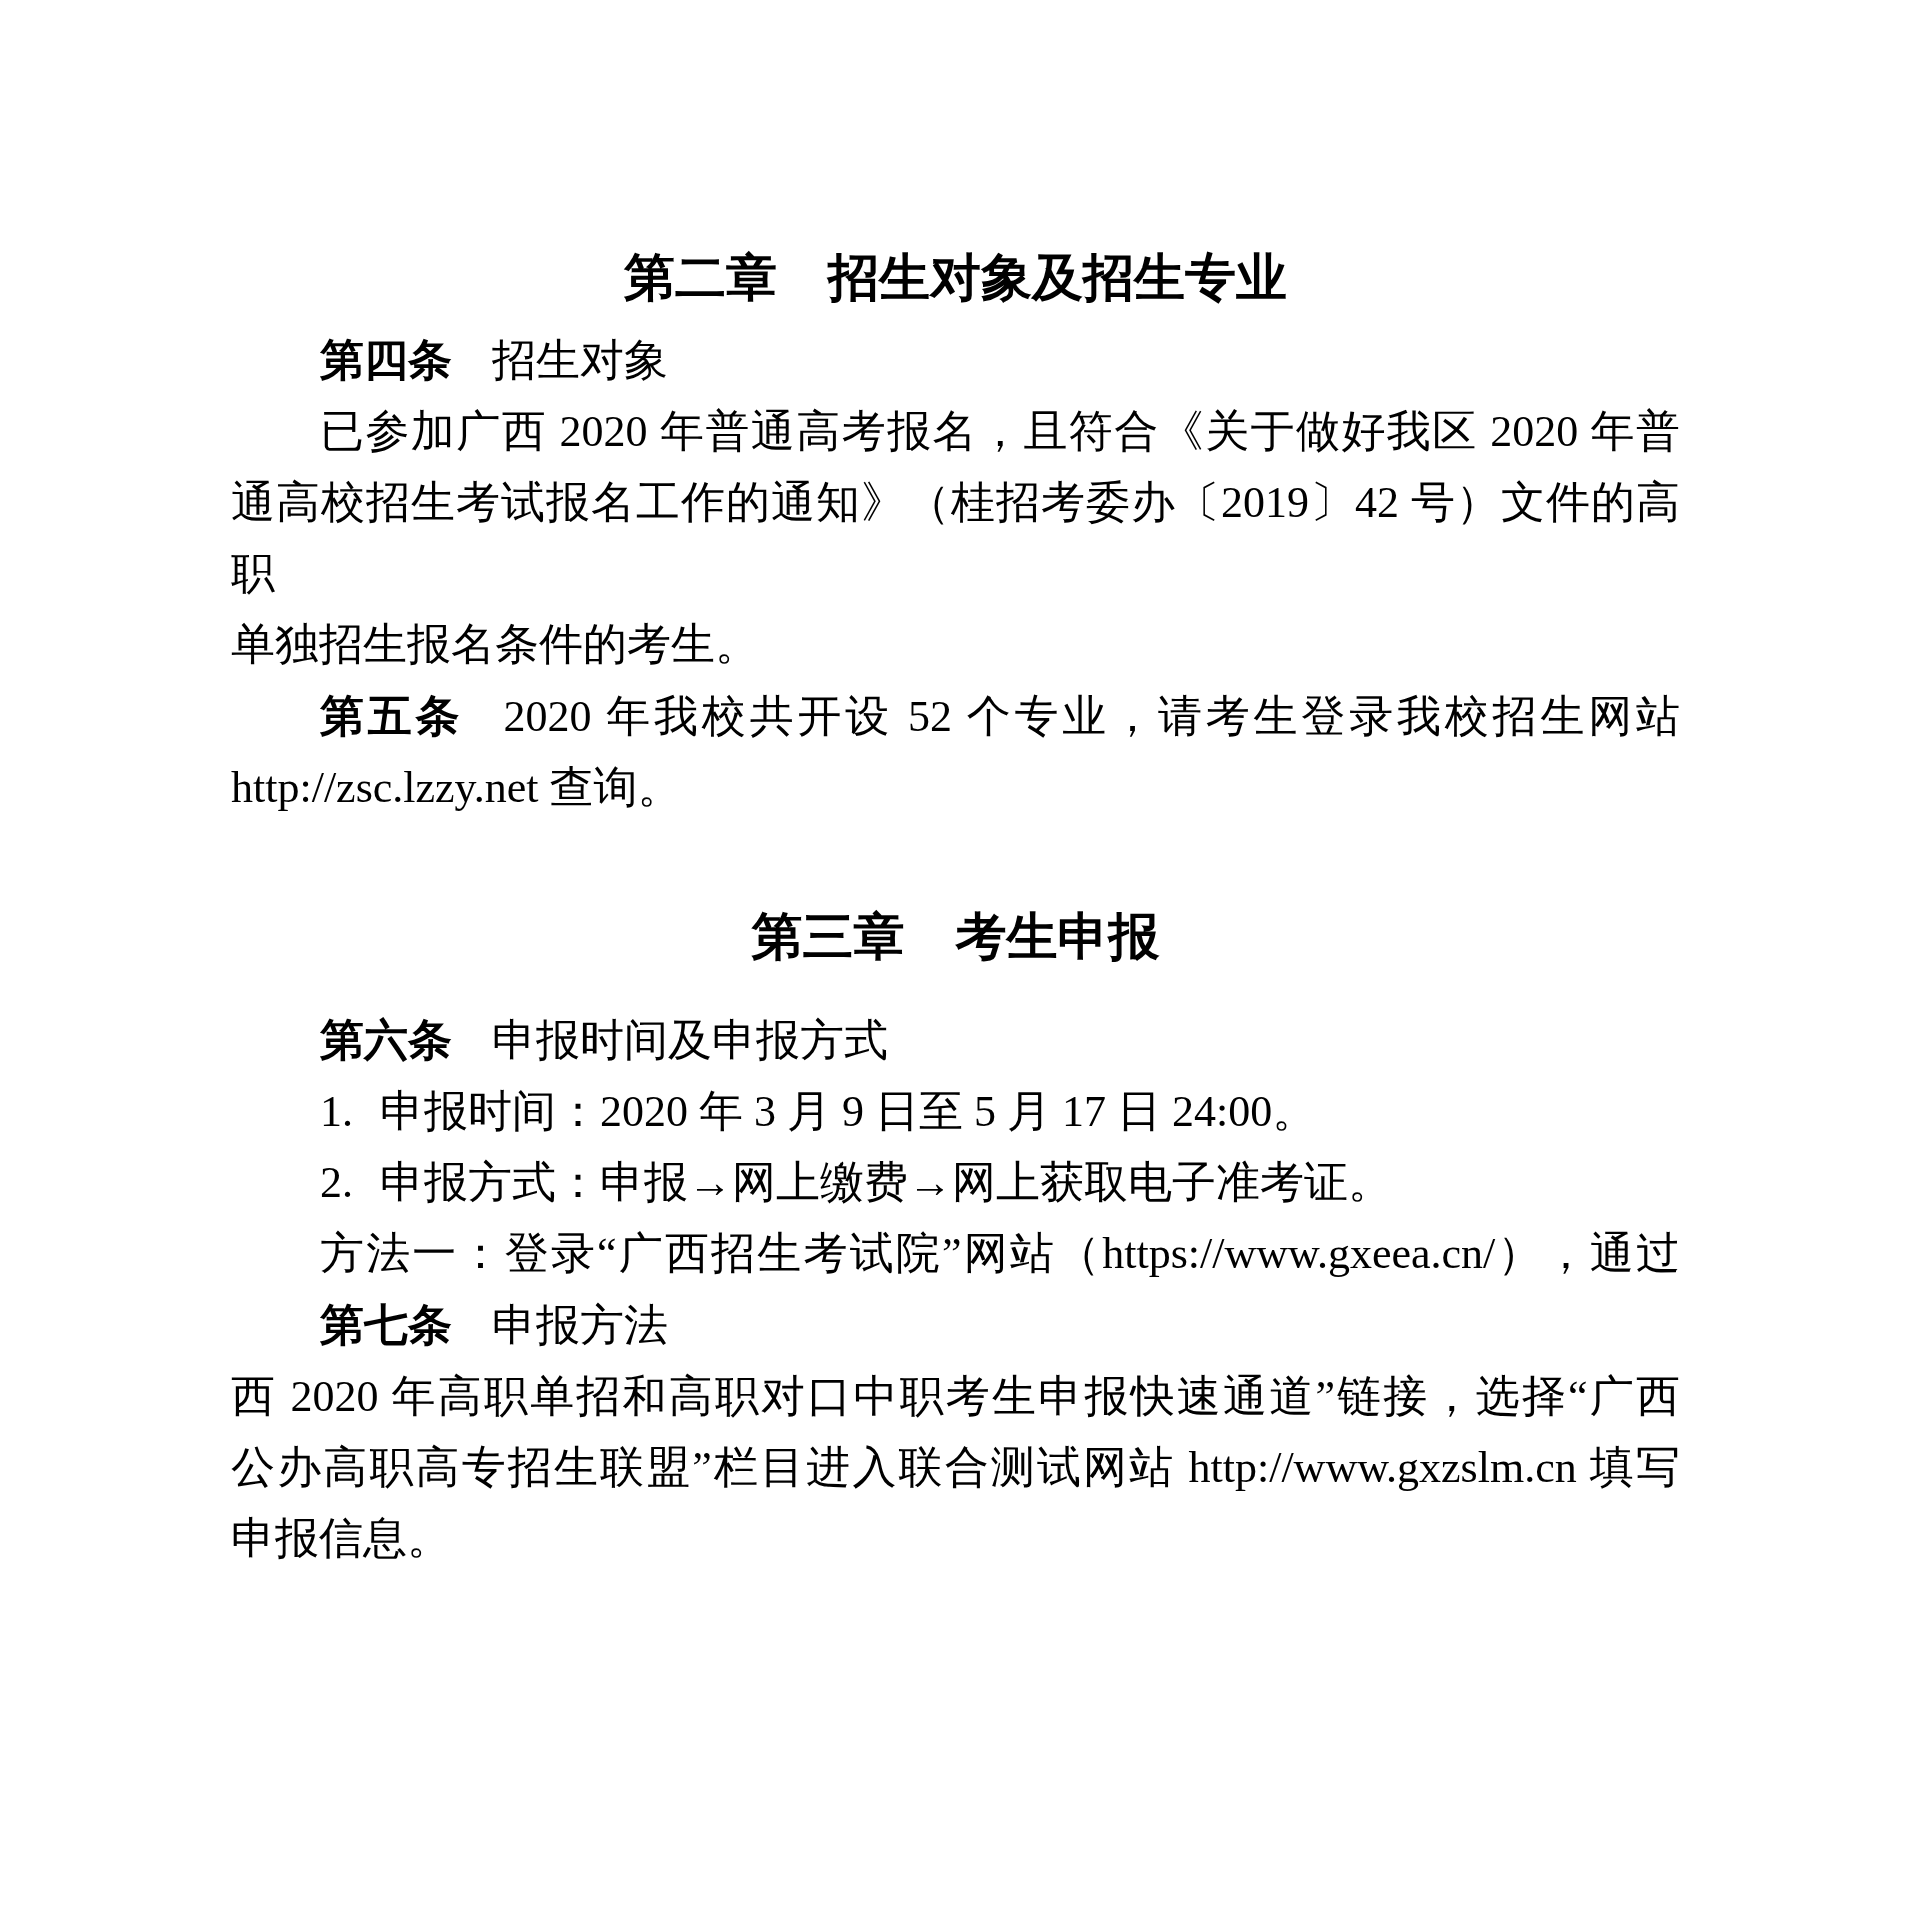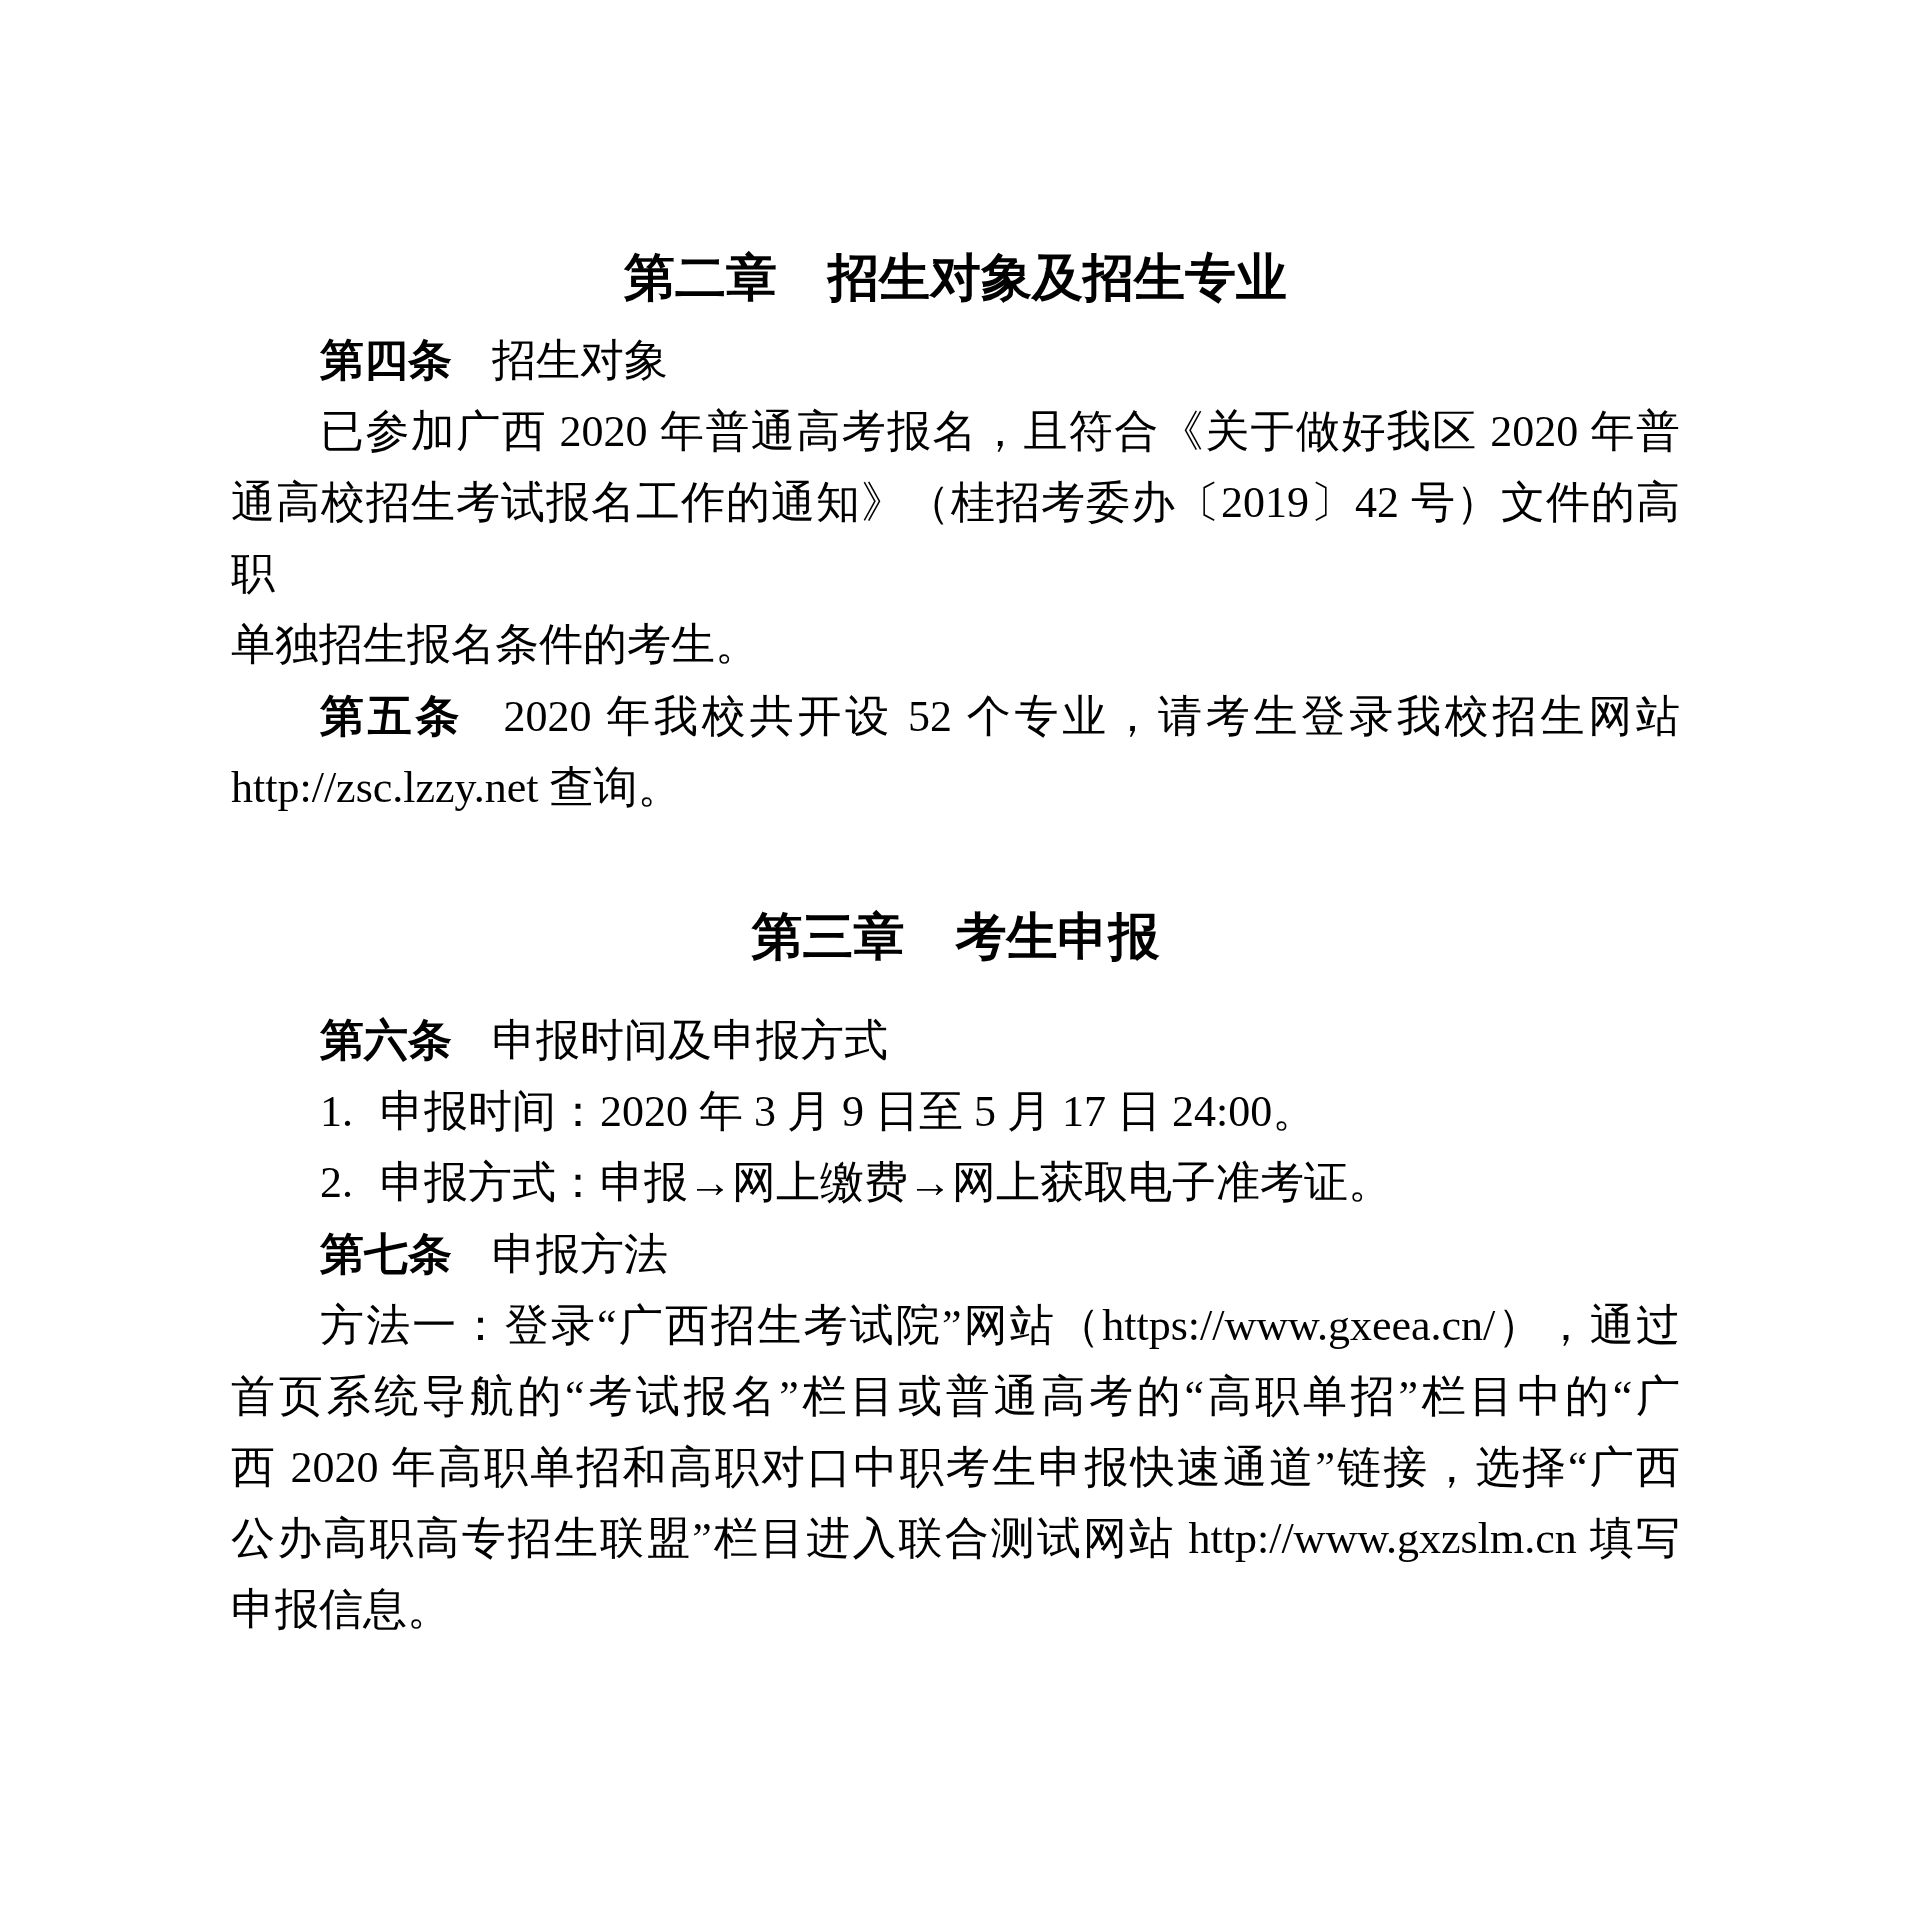--- a/index.html
+++ b/index.html
@@ -78,23 +78,22 @@
   <div class="line ind">
     <span class="lbl">第六条</span><span>申报时间及申报方式</span>
   </div>
   <div class="line ind">
     <span class="num">1.</span><span>申报时间：2020 年 3 月 9 日至 5 月 17 日 24:00。</span>
   </div>
   <div class="line ind">
     <span class="num">2.</span><span>申报方式：申报→网上缴费→网上获取电子准考证。</span>
   </div>
 
+  <div class="line just ind">方法一：登录“广西招生考试院”网站（https://www.gxeea.cn/），通过</div>
   <div class="line ind">
     <span class="lbl">第七条</span><span>申报方法</span>
   </div>
-  <div class="line just ind">方法一：登录“广西招生考试院”网站（https://www.gxeea.cn/），通过</div>
-  <div class="line just">首页系统导航的“考试报名”栏目或普通高考的“高职单招”栏目中的“广</div>
   <div class="line just">西 2020 年高职单招和高职对口中职考生申报快速通道”链接，选择“广西</div>
   <div class="line just">公办高职高专招生联盟”栏目进入联合测试网站 http://www.gxzslm.cn 填写</div>
   <div class="line">申报信息。</div>
 
 </div>
 
 
 </body></html>

